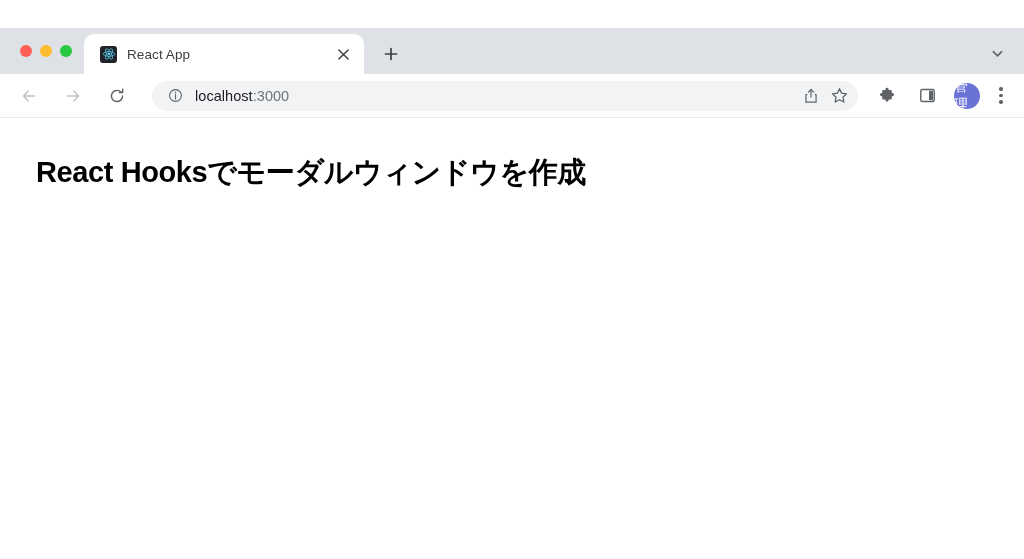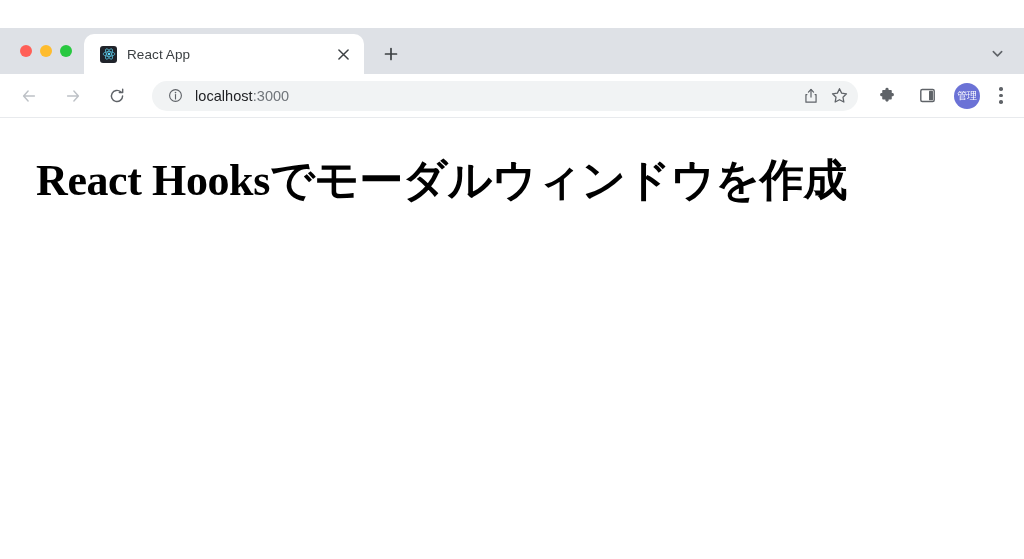--- a/index.html
+++ b/index.html
@@ -208,21 +208,21 @@
     flex: 0 0 auto;
     margin: 0 4px;
   }
 
   .profile-avatar {
     width: 26px;
     height: 26px;
     border-radius: 50%;
     background: #6b72d6;
     color: #ffffff;
-    font-size: 10px;
+    font-size: 14px;
     display: flex;
     align-items: center;
     justify-content: center;
     flex: 0 0 auto;
     margin: 0 4px 0 6px;
     letter-spacing: -0.3px;
     font-family: "DejaVu Sans", "Liberation Sans", sans-serif;
   }
 
   .menu-btn {
@@ -245,27 +245,26 @@
 
   
   .viewport {
     flex: 1 1 auto;
     background: #ffffff;
     overflow: hidden;
     padding: 0 36px;
   }
 
   .page-h1 {
-    font-size: 44px;
+    font-size: 29px;
     font-weight: bold;
     color: #000000;
     line-height: 1.15;
     margin-top: 38px;
     letter-spacing: -0.4px;
-    font-family: Liberation Serif, serif;
   }
 
   .page-h2 {
     font-size: 24px;
     font-weight: bold;
     color: #000000;
     line-height: 1.2;
     margin-top: 32px;
     letter-spacing: -0.2px;
   }

